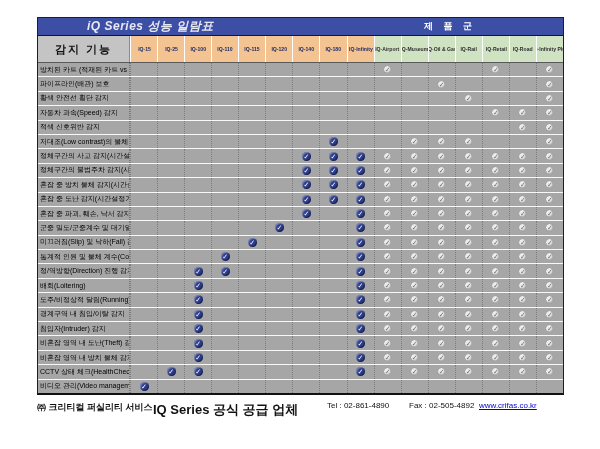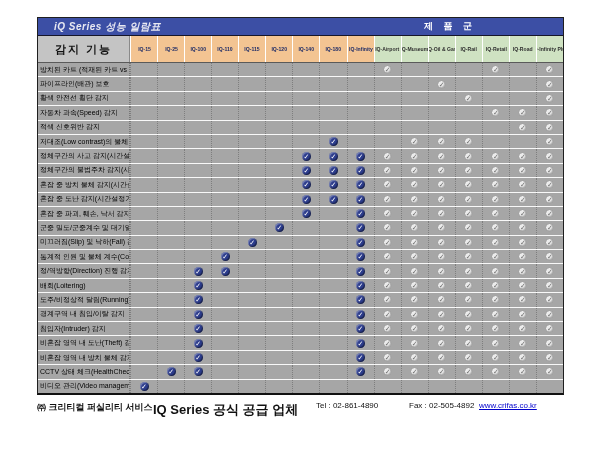--- a/index.html
+++ b/index.html
@@ -4,21 +4,21 @@
 <style>
   html,body{margin:0;padding:0;}
   .page{position:relative;width:600px;height:449px;background:#ffffff;overflow:hidden;
         font-family:"Liberation Sans","DejaVu Sans",sans-serif;}
   .sheet{position:absolute;left:37px;top:17px;width:527px;height:378px;
          border:1px solid #1f1f1f;border-bottom:2px solid #111;
          display:flex;flex-direction:column;background:#a6a6a6;box-sizing:border-box;}
   .titlebar{height:17px;background:#3c4fa5;display:flex;border-bottom:1px solid #15152a;flex:0 0 auto;}
   .titlebar .tleft{width:57%;display:flex;align-items:center;padding-left:16px;box-sizing:border-box;}
   .titlebar .tright{flex:1;display:flex;align-items:center;justify-content:center;}
-  .title-text{color:#e9e9f2;font-style:italic;font-size:10px;font-weight:bold;letter-spacing:0.5px;white-space:nowrap;}
+  .title-text{color:#e9e9f2;font-style:italic;font-size:12px;font-weight:bold;letter-spacing:0.5px;white-space:nowrap;margin-left:33px;}
   .pg-text{color:#ffffff;font-size:9px;font-weight:bold;letter-spacing:4px;white-space:nowrap;}
   .colhead{height:26px;display:flex;border-bottom:1px solid #5a5a5a;flex:0 0 auto;}
   .fn-head{width:92px;flex:0 0 92px;background:#c4c4c4;display:flex;align-items:center;justify-content:center;
            font-size:11px;font-weight:bold;letter-spacing:2px;color:#111;border-right:1px solid #8a8a8a;box-sizing:border-box;text-align:center;}
   .col-head{flex:1;display:flex;align-items:center;justify-content:center;border-left:1px solid #ffffff;overflow:hidden;}
   .col-head.model{background:#f3c492;color:#1c2a66;}
   .col-head.solution{background:#cfe2c2;color:#2e2e2e;}
   .col-head span{font-size:6px;font-weight:bold;white-space:nowrap;transform:scale(0.85);}
   .tbody{flex:1 1 auto;display:flex;flex-direction:column;}
   .trow{flex:1;display:flex;border-bottom:1px solid #f8f8f8;min-height:0;}
@@ -30,21 +30,21 @@
   .check{width:9px;height:9px;border-radius:50%;display:flex;align-items:center;justify-content:center;
          font-size:7px;line-height:1;font-weight:bold;}
   .check.model{background:#2c3c8c;color:#ffffff;
                box-shadow:inset -1px -1px 1px rgba(0,0,0,0.45), inset 1px 1px 1px rgba(255,255,255,0.35);}
   .check.solution{background:#ececec;color:#6f6f6f;border:1px solid #979797;box-sizing:border-box;
                box-shadow:inset -1px -1px 1px rgba(0,0,0,0.25);}
   .footer{position:absolute;top:401px;left:37px;width:527px;height:14px;font-size:8px;color:#111;}
   .footer span{position:absolute;top:0;white-space:nowrap;}
   .f-company{left:0;font-weight:bold;font-size:9px;text-align:center;}
   .f-supplier{left:116px;font-weight:bold;font-size:13px;}
-  .f-tel{left:279px;text-align:center;}
+  .f-tel{left:290px;text-align:center;}
   .f-fax{left:372px;}
   .f-site{left:442px;color:#0000cc;text-decoration:underline;}
 </style>
 </head>
 <body>
 
 <div class="page">
   <div class="sheet">
 
     <div class="titlebar">

